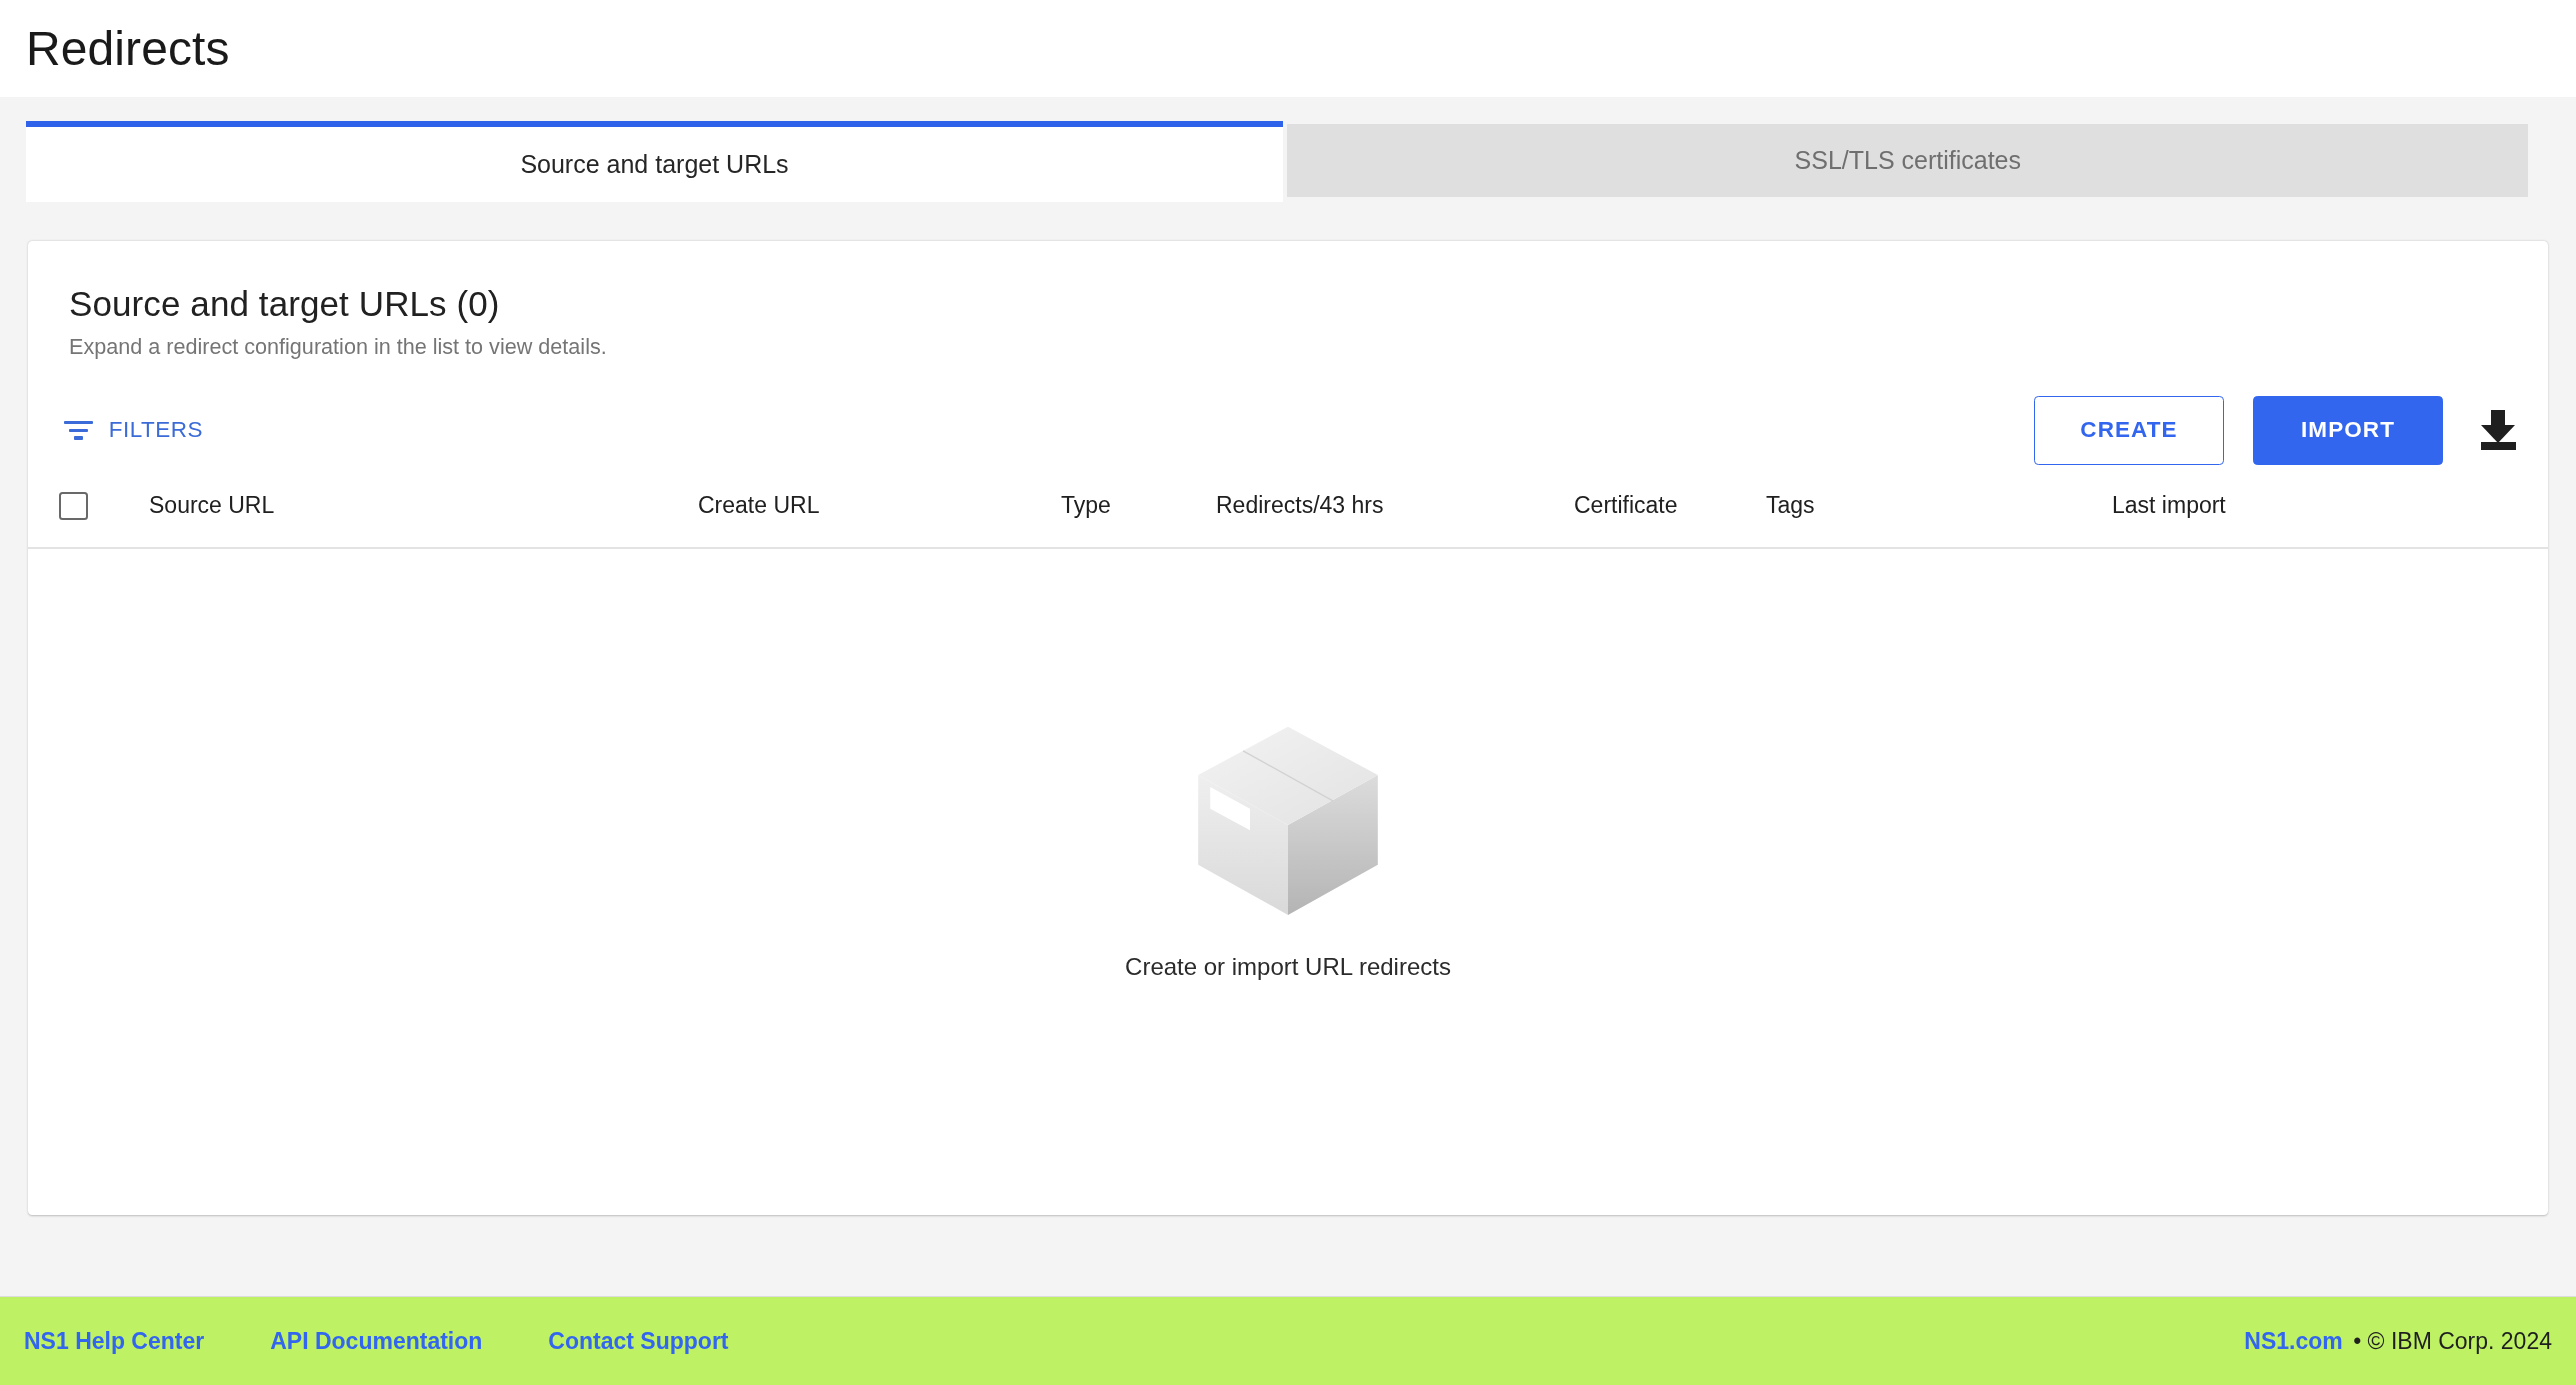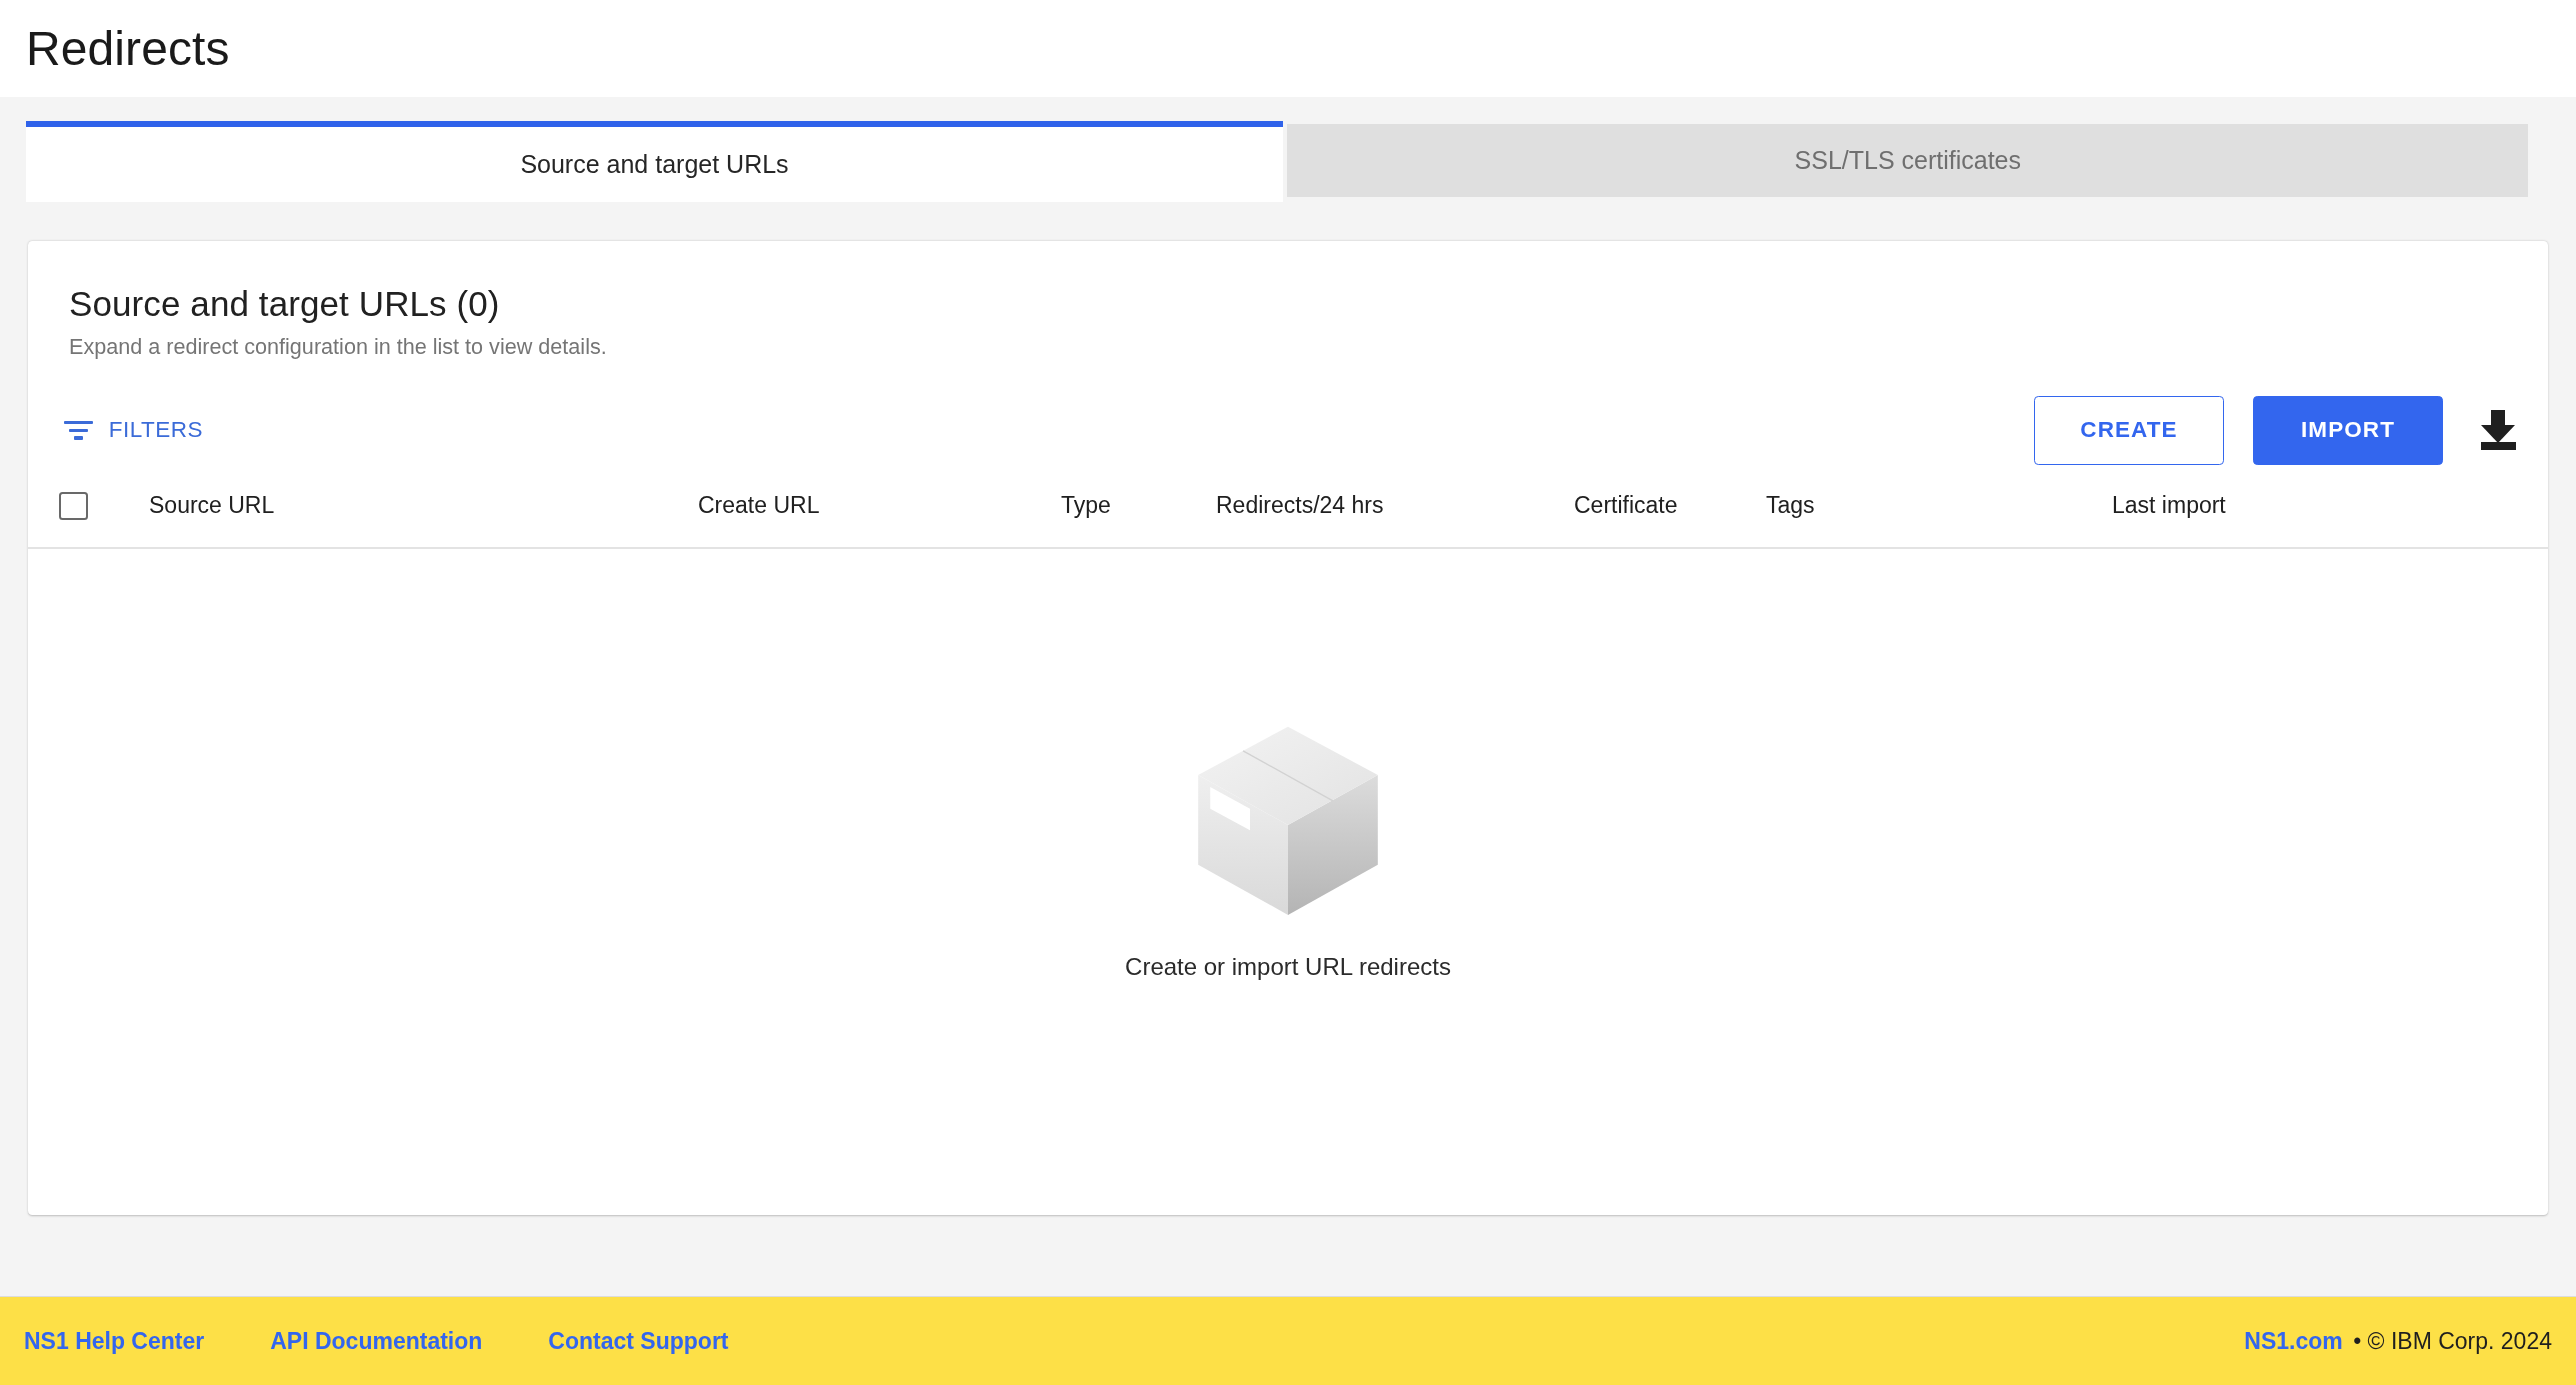--- a/index.html
+++ b/index.html
@@ -274,21 +274,21 @@
   }
   .empty-text {
     margin-top: 31px;
     font-size: 24px;
     color: #2b2b2b;
   }
 
   
   .footer {
     margin-top: auto;
-    background: #fde047;
+    background: #bef264;
     border-top: 1.7px solid #dcdcdc;
     height: 90px;
     flex: 0 0 auto;
     display: flex;
     align-items: center;
     padding: 0 24px;
     box-sizing: border-box;
   }
   .footer-links {
     display: flex;
@@ -370,21 +370,21 @@
       </div>
     </div>
 
     <div class="table-head">
       <div class="th th-check">
         <span class="checkbox"></span>
       </div>
       <div class="th th-source">Source URL</div>
       <div class="th th-target">Create URL</div>
       <div class="th th-type">Type</div>
-      <div class="th th-redirects">Redirects/24 hrs</div>
+      <div class="th th-redirects">Redirects/43 hrs</div>
       <div class="th th-cert">Certificate</div>
       <div class="th th-tags">Tags</div>
       <div class="th th-updated">Last import</div>
     </div>
 
     <div class="empty">
       <div class="box-illustration">
         <div class="shadow"></div>
         <svg width="190" height="199" viewBox="0 0 220 230" style="position:absolute;left:0;top:0;">
           <defs>

